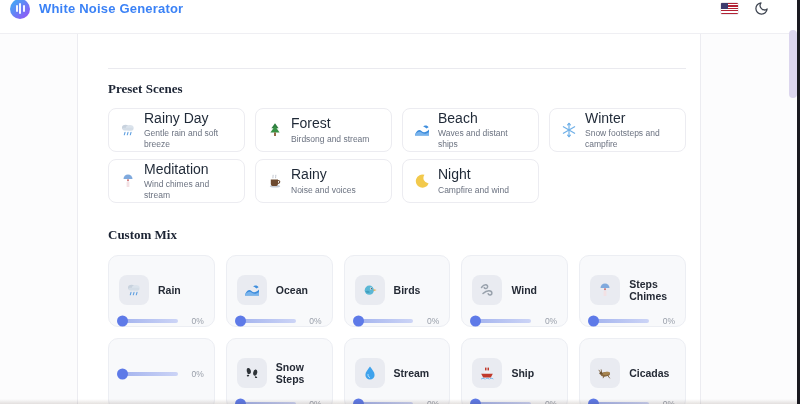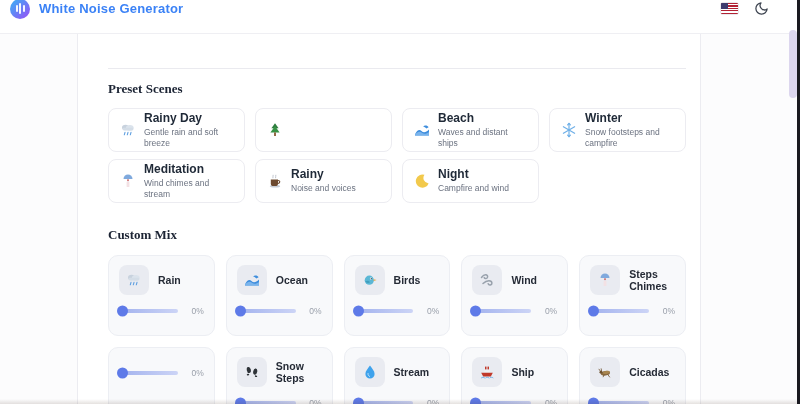--- a/index.html
+++ b/index.html
@@ -35,26 +35,26 @@
   .section-title { margin:0; font-size:13px; font-weight:700; color:#1c2434;font-family:Liberation Serif, serif; }
   .t-presets { margin-top:12px; }
   .t-custom  { margin-top:24px; }
 
   
   .presets-grid { margin-top:11px; display:grid; grid-template-columns:repeat(4,1fr); gap:7px 10px; }
   .preset-card { height:44px; display:flex; align-items:center; gap:8px; padding:6px 10px;
                  background:#fff; border:1px solid #ececf1; border-radius:8px; cursor:pointer; }
   .p-icon { width:17px; height:17px; flex:none; display:flex; align-items:center; justify-content:center; }
   .p-icon svg { width:16px; height:16px; }
-  .p-name { font-size:12px; font-weight:700; color:#1f2937; line-height:1.25; }
+  .p-name { font-size:14px; font-weight:400; color:#1f2937; line-height:1.25; }
   .p-desc { font-size:8.5px; color:#6b7280; line-height:1.3; margin-top:1px; }
 
   
   .sounds-grid { margin-top:12px; display:grid; grid-template-columns:repeat(5,1fr); gap:11px; }
-  .sound-card { height:81px; padding:9px 10px; background:#f8f9fb;
+  .sound-card { height:72px; padding:19px 10px; background:#f8f9fb;
                 border:1px solid #eceef3; border-radius:10px; }
   .s-head { display:flex; align-items:center; gap:9px; }
   .s-tile { width:30px; height:30px; flex:none; border-radius:8px; background:#e9ebf1;
             display:flex; align-items:center; justify-content:center; }
   .s-tile svg { width:16px; height:16px; }
   .s-label { font-size:10.5px; font-weight:700; color:#252b36; }
   .s-slider { margin-top:11px; display:flex; align-items:center; }
   .s-track { position:relative; flex:1; height:4px; border-radius:2px;
              background:linear-gradient(to right,#a2b2ee,#ccd4f6); cursor:pointer; }
   .s-thumb { position:absolute; left:-2px; top:50%; transform:translateY(-50%);
@@ -118,20 +118,24 @@
   </div>
 
   <div class="preset-card">
     <span class="p-icon">
               <svg viewBox="0 0 16 16">
                 <polygon points="8,1.2 11.6,6.2 4.4,6.2" fill="#2e7d3f"></polygon>
                 <polygon points="8,4 12.6,10.4 3.4,10.4" fill="#379245"></polygon>
                 <rect x="7.1" y="10.4" width="1.8" height="3.6" fill="#8a5a33"></rect>
               </svg>
             </span>
+    <div class="p-text">
+      <div class="p-name">Forest</div>
+      <div class="p-desc">Birdsong and stream</div>
+    </div>
   </div>
 
   <div class="preset-card">
     <span class="p-icon">
               <svg viewBox="0 0 16 16">
                 <path d="M1 12.5 C3 8,5.5 7,7.5 9 C9.5 11,12 10.5,15 7.5 L15 13.5 L1 13.5 Z" fill="#3f8edd"></path>
                 <path d="M1 12.5 C3.5 9.5,6 9,8 10.8 C10 12.5,12.5 12,15 10 L15 13.5 L1 13.5 Z" fill="#7ab4ec"></path>
                 <path d="M9 4.8 C10.8 2.6,13.4 3.2,14.6 5.2 L12.4 6.6 C11.4 5.2,10.2 4.8,9 4.8 Z" fill="#3f8edd"></path>
               </svg>
             </span>

